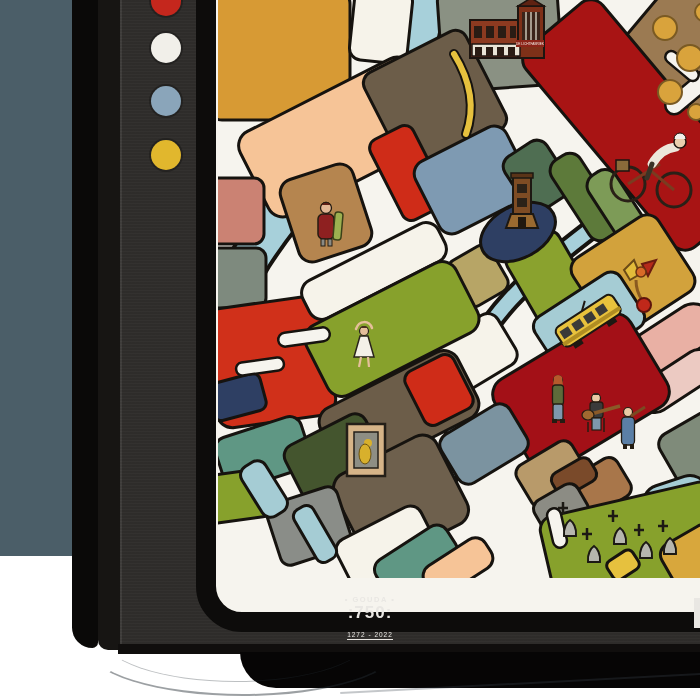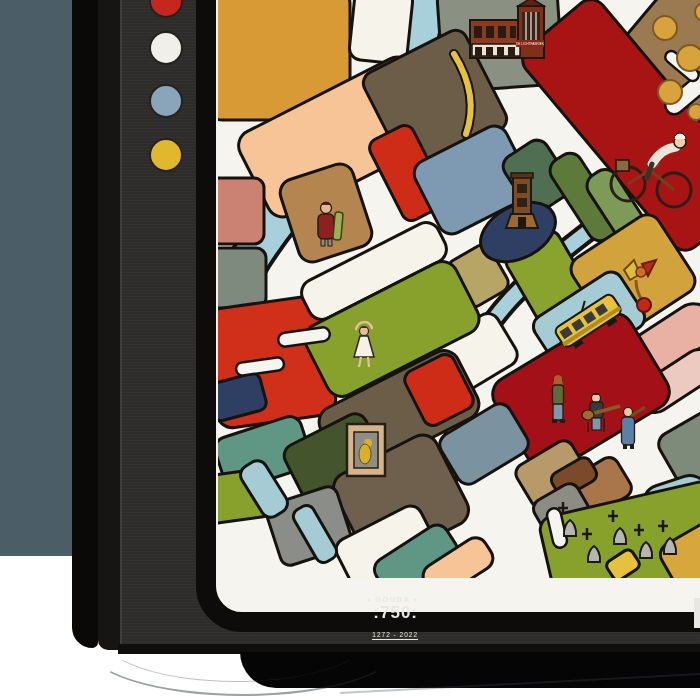--- a/index.html
+++ b/index.html
@@ -19,21 +19,21 @@
        border-radius:46px;overflow:hidden;box-sizing:content-box;}
   .art svg{position:absolute;left:2px;top:44px;}
   
   .dots{position:absolute;left:151px;top:0;width:30px;height:200px;}
   .dot{position:absolute;left:0;width:30px;height:30px;border-radius:50%;box-shadow:0 0 0 2px rgba(0,0,0,0.25);}
   .dot:nth-child(1){top:-14px;}
   .dot:nth-child(2){top:33px;}
   .dot:nth-child(3){top:86px;}
   .dot:nth-child(4){top:140px;}
   
-  .logo{position:absolute;left:322px;top:596px;width:96px;text-align:right;line-height:1.1;}
+  .logo{position:absolute;left:322px;top:596px;width:96px;text-align:center;line-height:1.1;}
   .logo .l1{font-size:7.5px;font-weight:bold;letter-spacing:1.5px;}
   .logo .l2{font-size:17px;font-weight:800;letter-spacing:1px;}
   .logo .l3{display:inline-block;font-size:6.5px;letter-spacing:1px;border-bottom:1px solid;padding-bottom:1px;margin-top:1px;}
   .partial-mark{position:absolute;left:694px;top:598px;width:6px;height:30px;background:#e9e7e3;}
   
   .bottom-edge{position:absolute;left:118px;top:644px;width:582px;height:10px;background:#100e0d;}
   .floor-shadow{position:absolute;left:240px;top:652px;width:460px;height:36px;background:#060505;border-radius:0 0 0 42px;}
   .floor-line{position:absolute;left:340px;top:682px;width:380px;height:2px;background:rgba(60,70,78,0.3);transform:rotate(-3deg);}
   .corner-arc{position:absolute;left:86px;top:596px;width:310px;height:96px;border:2px solid transparent;
               border-bottom-color:rgba(35,45,52,0.45);border-radius:50%;}

